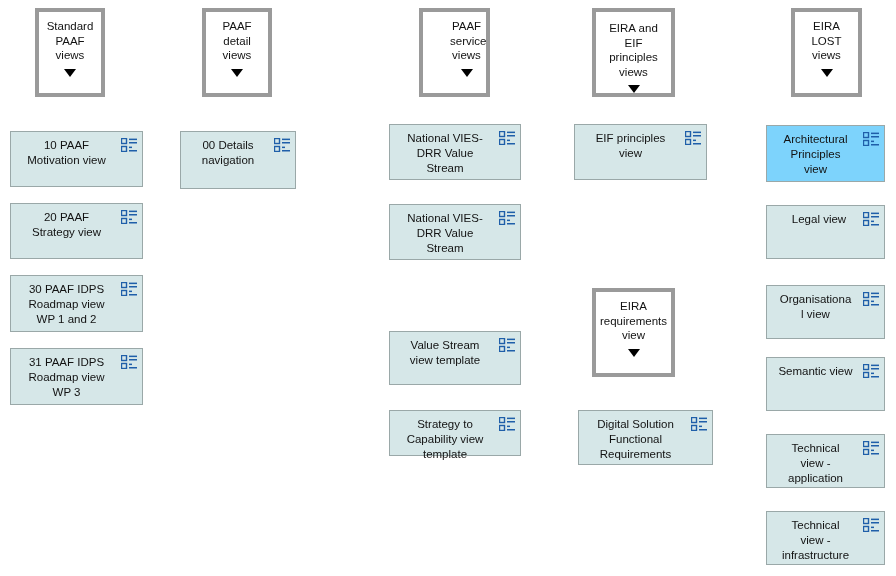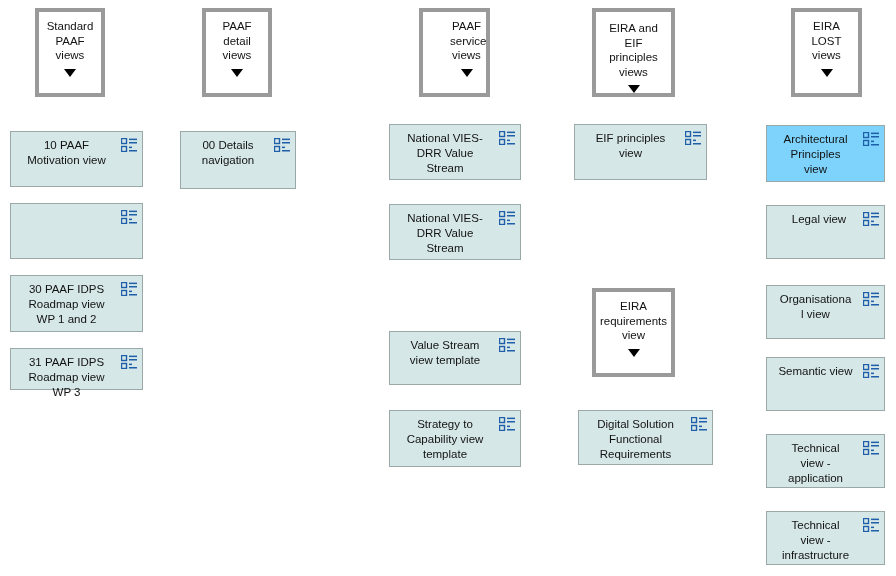--- a/index.html
+++ b/index.html
@@ -97,20 +97,22 @@
           <rect x="0.5" y="0.5" width="5" height="5" fill="none" stroke="#1f5fa9" stroke-width="1.4"></rect>
           <rect x="0.5" y="8.5" width="5" height="5" fill="none" stroke="#1f5fa9" stroke-width="1.4"></rect>
           <rect x="8" y="0.6" width="8" height="1.5" fill="#1f5fa9"></rect>
           <rect x="8" y="4.0" width="8" height="1.5" fill="#1f5fa9"></rect>
           <rect x="8" y="8.6" width="3" height="1.5" fill="#1f5fa9"></rect>
           <rect x="8" y="12.0" width="8" height="1.5" fill="#1f5fa9"></rect>
         </svg>
       </span>
     </div>
     <div class="view-node" style="left: 10px; top: 203px; width: 133px; height: 56px; background: rgb(214, 231, 232); border-color: rgb(154, 168, 168);">
+      <div class="node-label" style="color: rgb(18, 18, 18);">20 PAAF
+Strategy view</div>
       <span class="view-icon">
         <svg width="16" height="14" viewBox="0 0 16 14" xmlns="http://www.w3.org/2000/svg">
           <rect x="0.5" y="0.5" width="5" height="5" fill="none" stroke="#1f5fa9" stroke-width="1.4"></rect>
           <rect x="0.5" y="8.5" width="5" height="5" fill="none" stroke="#1f5fa9" stroke-width="1.4"></rect>
           <rect x="8" y="0.6" width="8" height="1.5" fill="#1f5fa9"></rect>
           <rect x="8" y="4.0" width="8" height="1.5" fill="#1f5fa9"></rect>
           <rect x="8" y="8.6" width="3" height="1.5" fill="#1f5fa9"></rect>
           <rect x="8" y="12.0" width="8" height="1.5" fill="#1f5fa9"></rect>
         </svg>
       </span>
@@ -123,21 +125,21 @@
         <svg width="16" height="14" viewBox="0 0 16 14" xmlns="http://www.w3.org/2000/svg">
           <rect x="0.5" y="0.5" width="5" height="5" fill="none" stroke="#1f5fa9" stroke-width="1.4"></rect>
           <rect x="0.5" y="8.5" width="5" height="5" fill="none" stroke="#1f5fa9" stroke-width="1.4"></rect>
           <rect x="8" y="0.6" width="8" height="1.5" fill="#1f5fa9"></rect>
           <rect x="8" y="4.0" width="8" height="1.5" fill="#1f5fa9"></rect>
           <rect x="8" y="8.6" width="3" height="1.5" fill="#1f5fa9"></rect>
           <rect x="8" y="12.0" width="8" height="1.5" fill="#1f5fa9"></rect>
         </svg>
       </span>
     </div>
-    <div class="view-node" style="left: 10px; top: 348px; width: 133px; height: 42px; background: rgb(214, 231, 232); border-color: rgb(154, 168, 168);">
+    <div class="view-node" style="left: 10px; top: 348px; width: 133px; height: 57px; background: rgb(214, 231, 232); border-color: rgb(154, 168, 168);">
       <div class="node-label" style="color: rgb(18, 18, 18);">31 PAAF IDPS
 Roadmap view
 WP 3</div>
       <span class="view-icon">
         <svg width="16" height="14" viewBox="0 0 16 14" xmlns="http://www.w3.org/2000/svg">
           <rect x="0.5" y="0.5" width="5" height="5" fill="none" stroke="#1f5fa9" stroke-width="1.4"></rect>
           <rect x="0.5" y="8.5" width="5" height="5" fill="none" stroke="#1f5fa9" stroke-width="1.4"></rect>
           <rect x="8" y="0.6" width="8" height="1.5" fill="#1f5fa9"></rect>
           <rect x="8" y="4.0" width="8" height="1.5" fill="#1f5fa9"></rect>
           <rect x="8" y="8.6" width="3" height="1.5" fill="#1f5fa9"></rect>
@@ -207,21 +209,21 @@
         <svg width="16" height="14" viewBox="0 0 16 14" xmlns="http://www.w3.org/2000/svg">
           <rect x="0.5" y="0.5" width="5" height="5" fill="none" stroke="#1f5fa9" stroke-width="1.4"></rect>
           <rect x="0.5" y="8.5" width="5" height="5" fill="none" stroke="#1f5fa9" stroke-width="1.4"></rect>
           <rect x="8" y="0.6" width="8" height="1.5" fill="#1f5fa9"></rect>
           <rect x="8" y="4.0" width="8" height="1.5" fill="#1f5fa9"></rect>
           <rect x="8" y="8.6" width="3" height="1.5" fill="#1f5fa9"></rect>
           <rect x="8" y="12.0" width="8" height="1.5" fill="#1f5fa9"></rect>
         </svg>
       </span>
     </div>
-    <div class="view-node" style="left: 389px; top: 410px; width: 132px; height: 57px; background: rgb(214, 231, 232); border-color: rgb(154, 168, 168);">
+    <div class="view-node" style="left: 389px; top: 410px; width: 132px; height: 46px; background: rgb(214, 231, 232); border-color: rgb(154, 168, 168);">
       <div class="node-label" style="color: rgb(18, 18, 18);">Strategy to
 Capability view
 template</div>
       <span class="view-icon">
         <svg width="16" height="14" viewBox="0 0 16 14" xmlns="http://www.w3.org/2000/svg">
           <rect x="0.5" y="0.5" width="5" height="5" fill="none" stroke="#1f5fa9" stroke-width="1.4"></rect>
           <rect x="0.5" y="8.5" width="5" height="5" fill="none" stroke="#1f5fa9" stroke-width="1.4"></rect>
           <rect x="8" y="0.6" width="8" height="1.5" fill="#1f5fa9"></rect>
           <rect x="8" y="4.0" width="8" height="1.5" fill="#1f5fa9"></rect>
           <rect x="8" y="8.6" width="3" height="1.5" fill="#1f5fa9"></rect>

